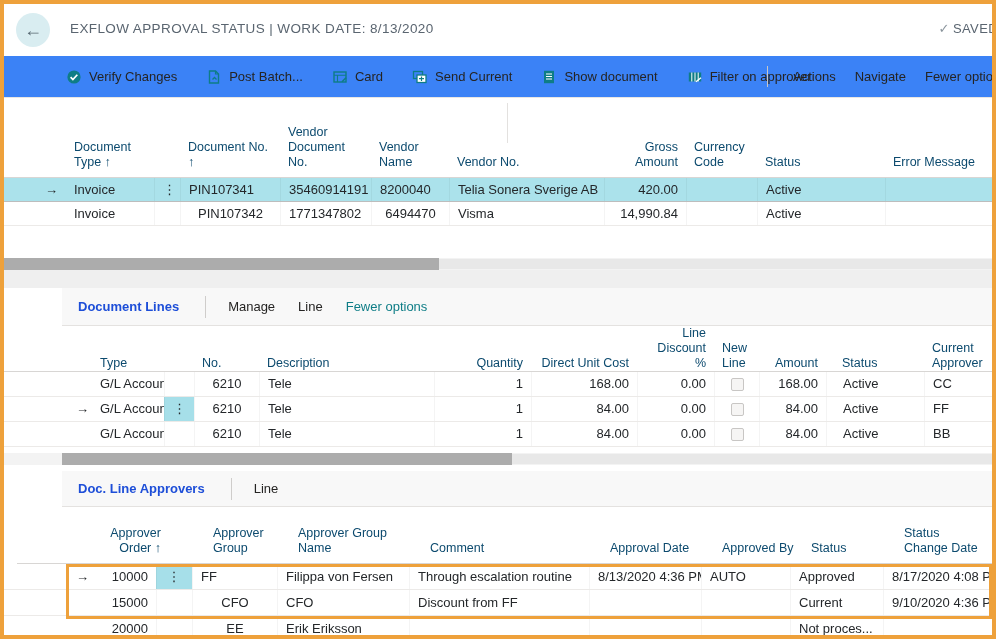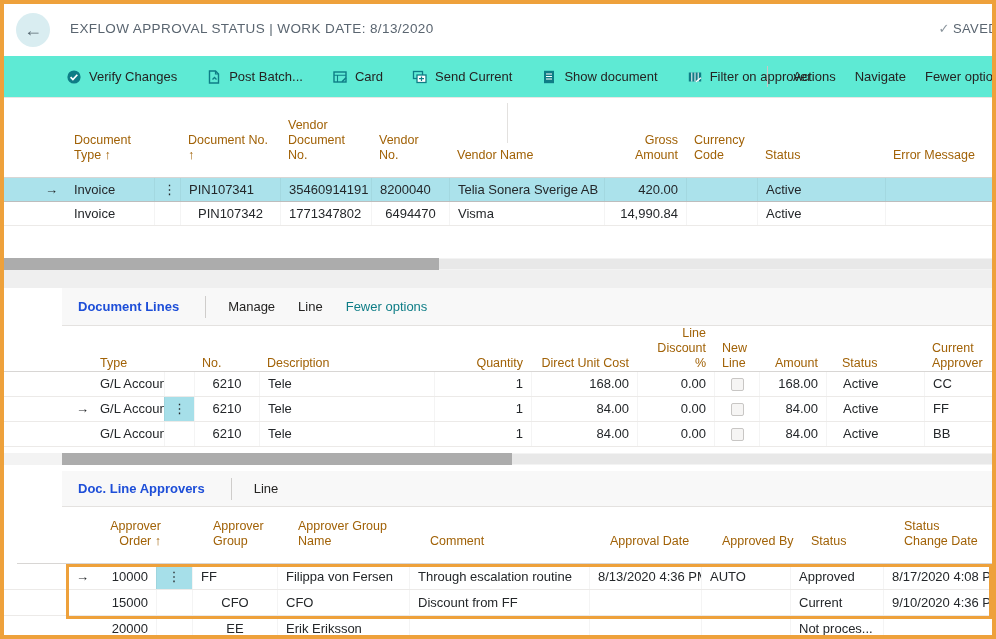--- a/index.html
+++ b/index.html
@@ -13,36 +13,36 @@
   .titlebar{ position:relative; height:52px; background:#fff; }
   .back{ position:absolute; left:12px; top:9px; width:34px; height:34px; border:none;
     border-radius:50%; background:#D9EDF1; color:#5A6B74; font-size:18px; cursor:pointer;
     font-family:"Liberation Sans", sans-serif; line-height:34px; text-align:center; }
   .title{ position:absolute; left:66px; top:17px; font-size:13.5px; letter-spacing:.4px;
     color:#5A6570; white-space:nowrap; }
   .saved{ position:absolute; right:-6px; top:17px; font-size:13px; color:#5A6570;
     letter-spacing:.4px; white-space:nowrap; }
   .saved .chk{ color:#8a949c; margin-right:3px; }
   
-  .toolbar{ position:relative; height:42px; border-bottom:1px solid #E8E6E4; background:#5eead4; }
+  .toolbar{ position:relative; height:42px; border-bottom:1px solid #E8E6E4; background:#3b82f6; }
   .tb-buttons{ position:absolute; left:62px; top:0; height:41px; display:flex; gap:29px; align-items:center; }
   .tb-btn{ display:flex; align-items:center; gap:7px; border:none; background:none;
     font-family:"Liberation Sans", sans-serif; font-size:13px; color:#252423; cursor:pointer; white-space:nowrap; }
   .tb-ic{ display:inline-flex; width:16px; height:16px; }
   .tb-sep{ position:absolute; left:763px; top:10px; width:1px; height:21px; background:#C9C7C5; }
   .tb-menus{ position:absolute; left:789px; top:0; height:41px; display:flex; gap:19px; align-items:center; }
   .tb-menu{ border:none; background:none; font-family:"Liberation Sans", sans-serif;
     font-size:13px; color:#252423; cursor:pointer; white-space:nowrap; }
   
   .grid{ display:grid; }
   .g-docs{ grid-template-columns:62px 88px 26px 100px 91px 78px 155px 82px 71px 128px 1fr; }
   .g-lines{ grid-template-columns:62px 26px 72px 30px 65px 175px 97px 106px 77px 45px 67px 98px 1fr; }
   .g-appr{ grid-template-columns:62px 28px 62px 36px 85px 132px 180px 112px 89px 93px 1fr; }
-  .hcell{ display:flex; align-items:flex-end; padding:0 8px 14px 8px; font-size:12.5px;
-    color:#a16207; line-height:15px; cursor:pointer; }
+  .hcell{ display:flex; align-items:flex-end; padding:0 8px 7px 8px; font-size:12.5px;
+    color:#0c4a6e; line-height:15px; cursor:pointer; }
   .hcell.r{ justify-content:flex-end; text-align:right; }
   .row{ position:relative; }
   .row .cell{ padding:0 8px; font-size:13px; color:#24272A; white-space:nowrap; overflow:hidden;
     border-left:1px solid rgba(0,0,0,0.045); cursor:pointer; }
   .row .cell.nob{ border-left:none; }
   .row .cell.r{ text-align:right; }
   .row.sel{ background:#ABE2EB; }
   .arrowcell{ display:flex; justify-content:flex-end; padding-right:6px; color:#3A3A3A; font-size:13px; }
   .g-lines .arrowcell, .g-appr .arrowcell{ justify-content:flex-start; padding-left:10px; }
   .link{ color:#0E7D86;text-align:center; }
@@ -174,22 +174,22 @@
   </div>
 
   <div class="docs">
     <div class="freeze-line"></div>
     <div class="grid g-docs hdr hdr-underline">
       <div class="hcell"></div>
       <div class="hcell">Document Type ↑</div>
       <div class="hcell"></div>
       <div class="hcell">Document No. ↑</div>
       <div class="hcell">Vendor Document No.</div>
+      <div class="hcell">Vendor Name</div>
       <div class="hcell">Vendor No.</div>
-      <div class="hcell">Vendor Name</div>
       <div class="hcell r">Gross Amount</div>
       <div class="hcell">Currency Code</div>
       <div class="hcell">Status</div>
       <div class="hcell">Error Message</div>
     </div>
     <div class="grid g-docs row sel row1">
       <div class="cell nob arrowcell">→</div>
       <div class="cell nob">Invoice</div>
       <div class="cell menucell">⋮</div>
       <div class="cell dlink">PIN107341</div>

